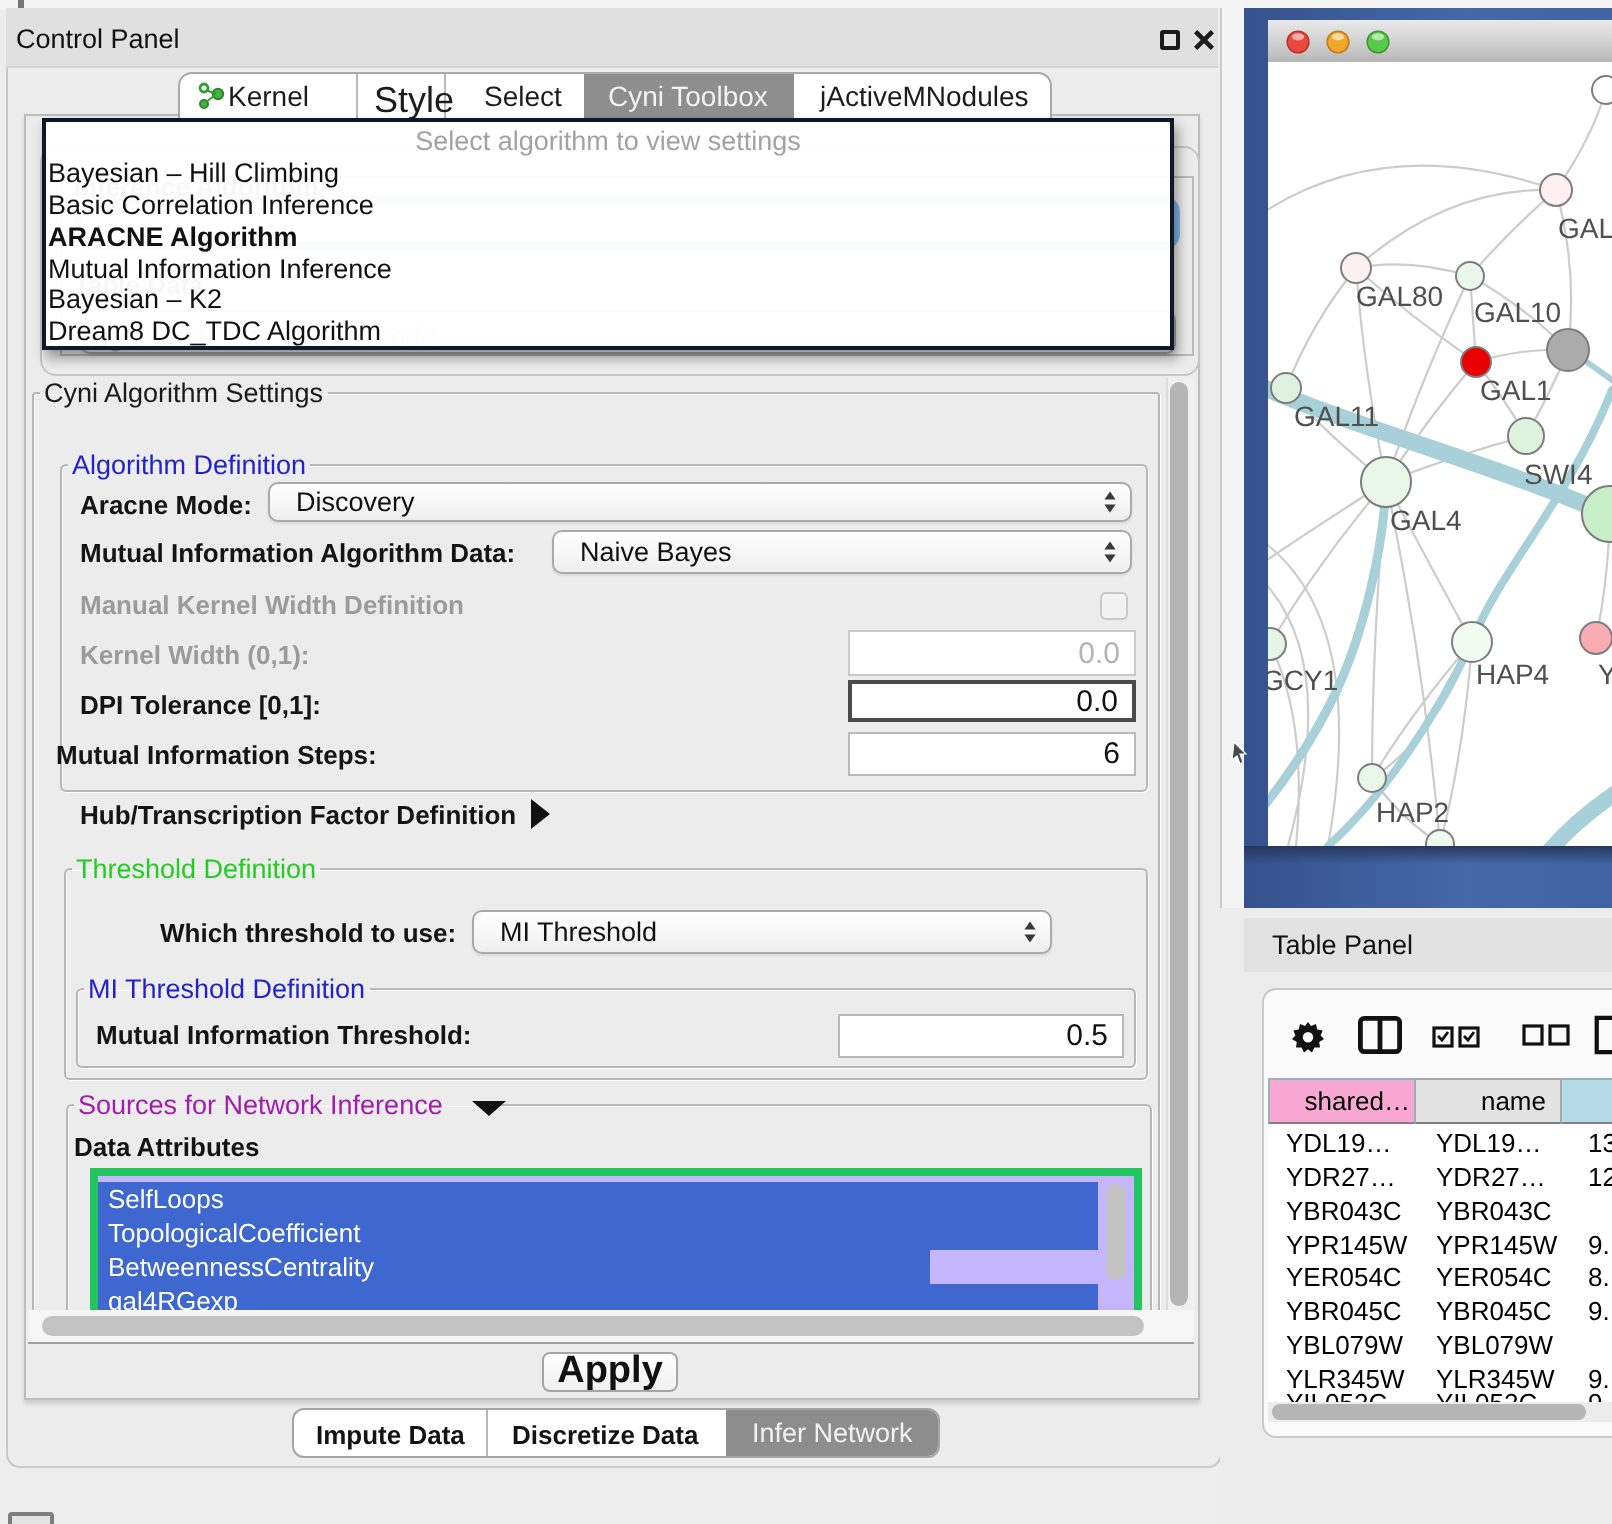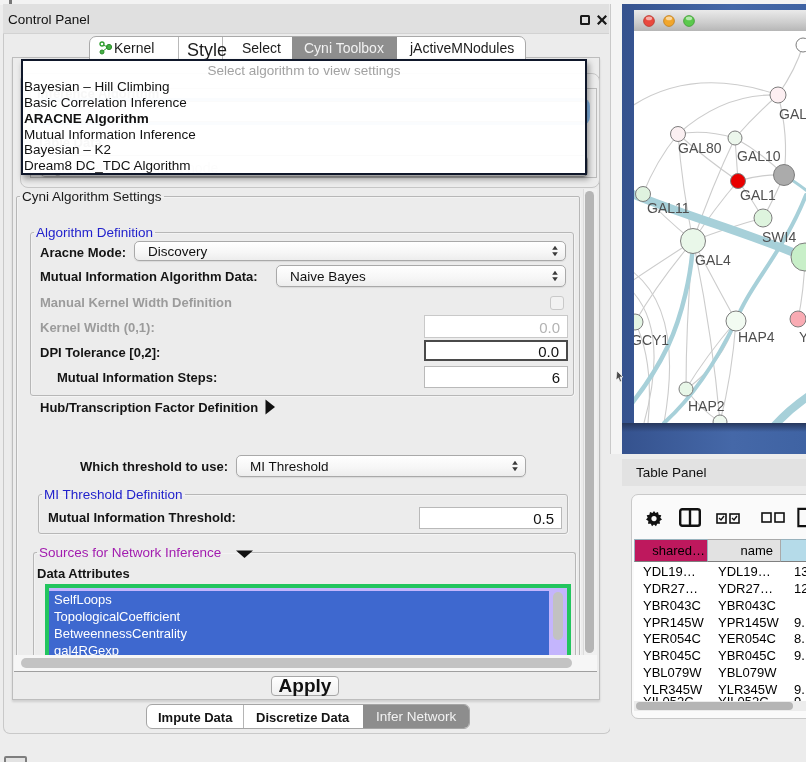--- a/index.html
+++ b/index.html
@@ -104,35 +104,38 @@
   </div>
 
   <div class="flabel gray" style="left:40px;top:295px;">Manual Kernel Width Definition</div>
   <div class="abs" style="left:550px;top:296px;width:12px;height:12px;border:1px solid #c9c9c9;border-radius:3px;background:#f2f2f2;"></div>
 
   <div class="flabel gray" style="left:40px;top:320px;">Kernel Width (0,1):</div>
   <div class="tfield" style="left:424px;top:315px;width:142px;height:21px;border-color:#c9c9c9;color:#b3b3b3;">
       <span>0.0</span>
     </div>
 
-  <div class="flabel" style="left:40px;top:345px;">DPI Tolerance [0,2]:</div>
+  <div class="flabel" style="left:40px;top:345px;">DPI Tolerance [0,1]:</div>
   <div class="tfield" style="left:424px;top:340px;width:140px;height:17px;border:2px solid #4a4a4a;">
       <span>0.0</span>
     </div>
 
-  <div class="flabel" style="left:57px;top:370px;">Mutual Information Steps:</div>
+  <div class="flabel" style="left:28px;top:370px;">Mutual Information Steps:</div>
   <div class="tfield" style="left:424px;top:366px;width:142px;height:20px;">
       <span>6</span>
     </div>
 
   <div class="flabel" style="left:40px;top:400px;">Hub/Transcription Factor Definition</div>
   <svg class="abs" style="left:264px;top:399px;" width="12" height="16" viewBox="0 0 12 16">
       <path d="M1.5 0.5 L11 8 L1.5 15.5 Z" fill="#111"></path>
     </svg>
 
+  <fieldset style="left:32px;top:427px;width:540px;height:111px;">
+    <legend style="color:#22cc22;">Threshold Definition</legend>
+  </fieldset>
 
   <div class="flabel" style="left:80px;top:459px;">Which threshold to use:</div>
   <div class="combo" style="left:236px;top:455px;width:288px;height:20px;">
     <span class="ctext">MI Threshold</span>
     <svg width="6" height="11" viewBox="0 0 6 11">
         <path d="M3 0.2 L5.8 4.2 H0.2 Z" fill="#3a3a3a"></path>
         <path d="M3 10.8 L5.8 6.8 H0.2 Z" fill="#3a3a3a"></path>
       </svg>
   </div>
 
@@ -149,21 +152,21 @@
   </fieldset>
   <svg class="abs" style="left:236px;top:550px;" width="17" height="8" viewBox="0 0 17 8">
       <path d="M0 0.5 L17 0.5 L8.5 8 Z" fill="#111"></path>
     </svg>
 
   <div class="flabel" style="left:37px;top:566px;">Data Attributes</div>
 
   <div class="abs" style="left:45px;top:584px;width:518px;height:74px;background:#c4b5fd;border:4px solid #22c55e;overflow:hidden;">
     <div class="abs" style="left:0;top:3px;width:500px;height:17px;background:#3e68cf;color:#fff;font-size:13px;padding:1px 0 0 5px;box-sizing:border-box;">SelfLoops</div>
     <div class="abs" style="left:0;top:20px;width:500px;height:17px;background:#3e68cf;color:#fff;font-size:13px;padding:1px 0 0 5px;box-sizing:border-box;">TopologicalCoefficient</div>
-    <div class="abs" style="left:0;top:37px;width:500px;height:17px;background:#3e68cf;color:#fff;font-size:13px;padding:1px 0 0 5px;box-sizing:border-box;">BetweennessCentrality</div>
+    <div class="abs" style="left:0;top:37px;width:416px;height:17px;background:#3e68cf;color:#fff;font-size:13px;padding:1px 0 0 5px;box-sizing:border-box;">BetweennessCentrality</div>
     <div class="abs" style="left:0;top:54px;width:500px;height:17px;background:#3e68cf;color:#fff;font-size:13px;padding:1px 0 0 5px;box-sizing:border-box;">gal4RGexp</div>
     <div class="abs" style="left:504px;top:4px;width:10px;height:48px;background:#c2c2c2;border-radius:5px;"></div>
   </div>
 
   <div class="abs" style="left:14px;top:655px;width:583px;height:16px;background:#f6f6f6;border-bottom:1px solid #9f9f9f;"></div>
   <div class="abs" style="left:21px;top:658px;width:551px;height:10px;background:#c3c3c3;border-radius:5px;"></div>
 
   <div class="abs" style="left:271px;top:676px;width:66px;height:18px;background:linear-gradient(#ffffff,#f0f0f0);
       border:1px solid #a6a6a6;border-radius:4px;text-align:center;">
     <span style="font-size:19px;font-weight:bold;color:#111;line-height:18px;">Apply</span>
@@ -305,21 +308,21 @@
     <rect x="1" y="1" width="9" height="9" fill="none" stroke="#111" stroke-width="1.6"></rect>
     <rect x="14" y="1" width="9" height="9" fill="none" stroke="#111" stroke-width="1.6"></rect>
   </svg>
   <svg class="abs" style="left:796px;top:507px;" width="20" height="21" viewBox="0 0 20 22">
     <path d="M2 2 H11 L17 8 V20 H2 Z" fill="none" stroke="#111" stroke-width="2.2"></path>
       <path d="M11 2 V8 H17" fill="none" stroke="#111" stroke-width="1.6"></path>
   </svg>
 
   <div class="abs" style="left:634px;top:539px;width:172px;height:171px;overflow:hidden;background:#fff;font-size:13px;">
 
-    <div class="abs" style="left:0;top:0;width:74px;height:23px;background:#be185d;border:1px solid #98b2bd;border-bottom:1px solid #7f7f7f;box-sizing:border-box;text-align:right;line-height:21px;padding-right:2px;">shared…</div>
+    <div class="abs" style="left:0;top:0;width:74px;height:23px;background:#f9a8d4;border:1px solid #98b2bd;border-bottom:1px solid #7f7f7f;box-sizing:border-box;text-align:right;line-height:21px;padding-right:2px;">shared…</div>
     <div class="abs" style="left:74px;top:0;width:73px;height:23px;background:#e2e2e2;border:1px solid #a9a9a9;border-left:none;border-bottom:1px solid #7f7f7f;box-sizing:border-box;text-align:right;line-height:21px;padding-right:7px;">name</div>
     <div class="abs" style="left:147px;top:0;width:64px;height:23px;background:#b5dbe9;border:1px solid #98b2bd;border-left:none;border-bottom:1px solid #7f7f7f;box-sizing:border-box;"></div>
 
     <div class="abs" style="left:9px;top:25px;">YDL19…</div>
     <div class="abs" style="left:84px;top:25px;">YDL19…</div>
     <div class="abs" style="left:160px;top:25px;">13…</div>
     <div class="abs" style="left:9px;top:42px;">YDR27…</div>
     <div class="abs" style="left:84px;top:42px;">YDR27…</div>
     <div class="abs" style="left:160px;top:42px;">12…</div>
     <div class="abs" style="left:9px;top:59px;">YBR043C</div>

